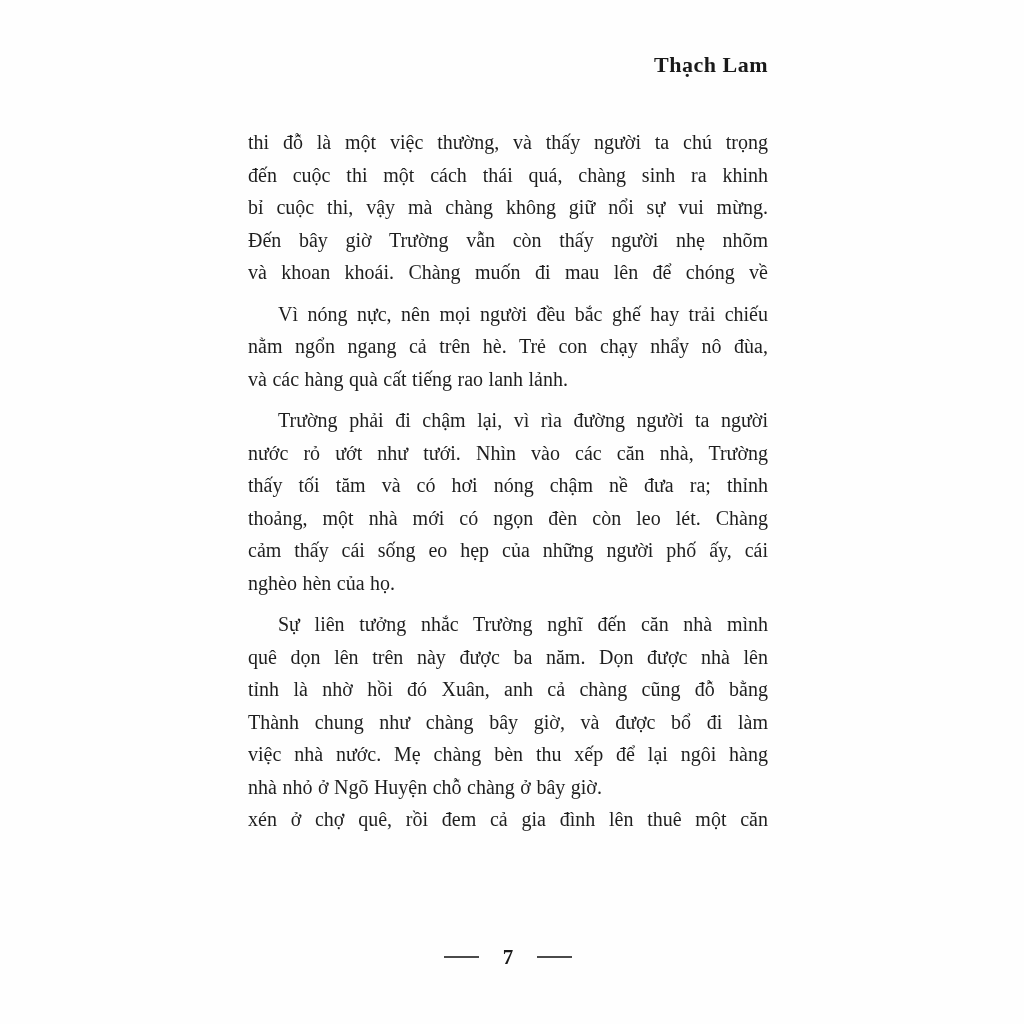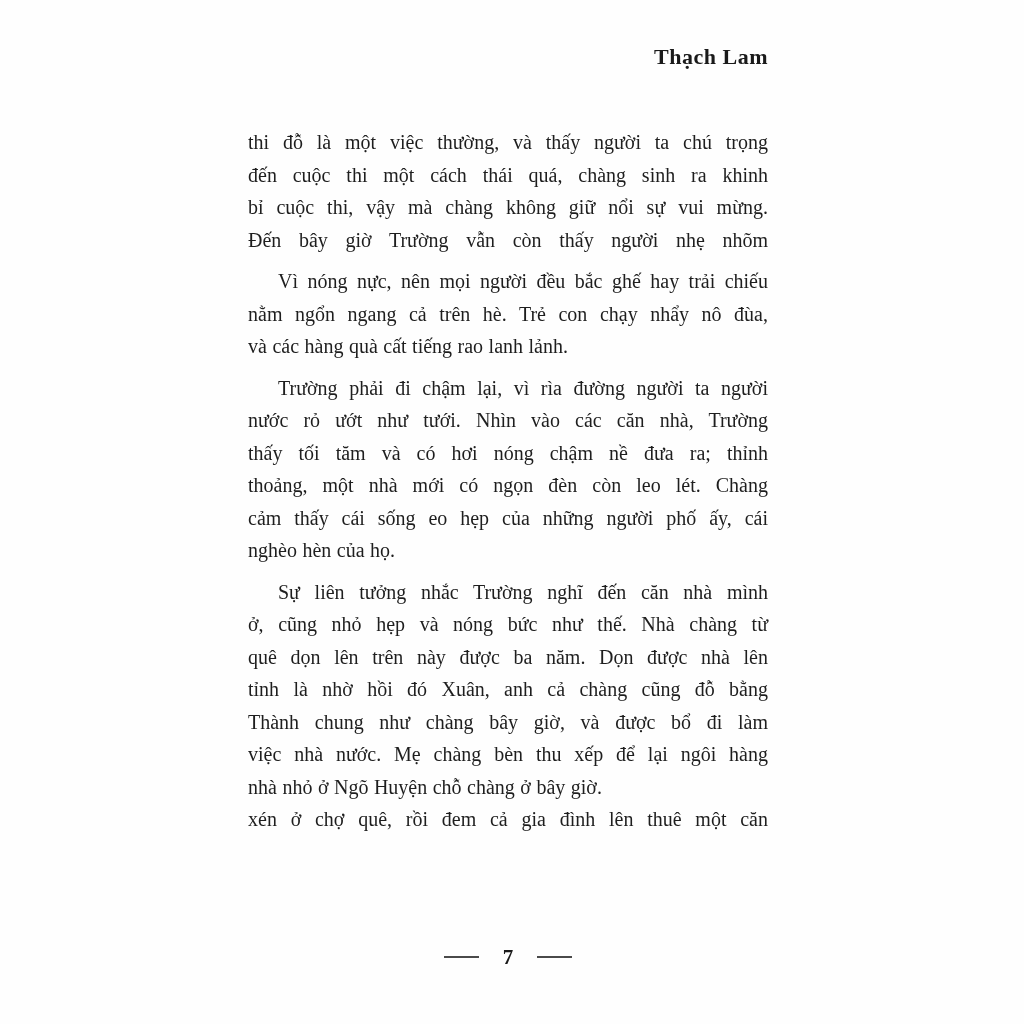--- a/index.html
+++ b/index.html
@@ -11,21 +11,21 @@
     position: relative;
     width: 1024px;
     height: 1024px;
     background: #fefefe;
     font-family: "Liberation Serif", serif;
     color: #1e1e1e;
     overflow: hidden;
   }
   .running-header {
     position: absolute;
-    top: 44px;
+    top: 52px;
     left: 248px;
     width: 520px;
     text-align: right;
     font-size: 22px;
     font-weight: 600;
     letter-spacing: 0.5px;
     color: #1a1a1a;
   }
   .page-body {
     position: absolute;
@@ -81,37 +81,37 @@
 <div class="page">
 
   <div class="running-header">Thạch Lam</div>
 
   <div class="page-body">
       <div class="para">
         <div class="line">thi đỗ là một việc thường, và thấy người ta chú trọng</div>
         <div class="line">đến cuộc thi một cách thái quá, chàng sinh ra khinh</div>
         <div class="line">bỉ cuộc thi, vậy mà chàng không giữ nổi sự vui mừng.</div>
         <div class="line">Đến bây giờ Trường vẫn còn thấy người nhẹ nhõm</div>
+        <div class="line">và khoan khoái. Chàng muốn đi mau lên để chóng về</div>
       </div>
       <div class="para indent">
         <div class="line">Vì nóng nực, nên mọi người đều bắc ghế hay trải chiếu</div>
         <div class="line">nằm ngổn ngang cả trên hè. Trẻ con chạy nhẩy nô đùa,</div>
         <div class="line last">và các hàng quà cất tiếng rao lanh lảnh.</div>
       </div>
       <div class="para indent">
         <div class="line">Trường phải đi chậm lại, vì rìa đường người ta người</div>
         <div class="line">nước rỏ ướt như tưới. Nhìn vào các căn nhà, Trường</div>
         <div class="line">thấy tối tăm và có hơi nóng chậm nề đưa ra; thỉnh</div>
         <div class="line">thoảng, một nhà mới có ngọn đèn còn leo lét. Chàng</div>
         <div class="line">cảm thấy cái sống eo hẹp của những người phố ấy, cái</div>
         <div class="line last">nghèo hèn của họ.</div>
       </div>
       <div class="para indent">
         <div class="line">Sự liên tưởng nhắc Trường nghĩ đến căn nhà mình</div>
-        <div class="line">ở, cũng nhỏ hẹp và nóng bức như thế. Nhà chàng từ</div>
         <div class="line">quê dọn lên trên này được ba năm. Dọn được nhà lên</div>
         <div class="line">tỉnh là nhờ hồi đó Xuân, anh cả chàng cũng đỗ bằng</div>
         <div class="line">Thành chung như chàng bây giờ, và được bổ đi làm</div>
         <div class="line">việc nhà nước. Mẹ chàng bèn thu xếp để lại ngôi hàng</div>
         <div class="line last">nhà nhỏ ở Ngõ Huyện chỗ chàng ở bây giờ.</div>
         <div class="line">xén ở chợ quê, rồi đem cả gia đình lên thuê một căn</div>
       </div>
     </div>
 
   <div class="page-footer">

